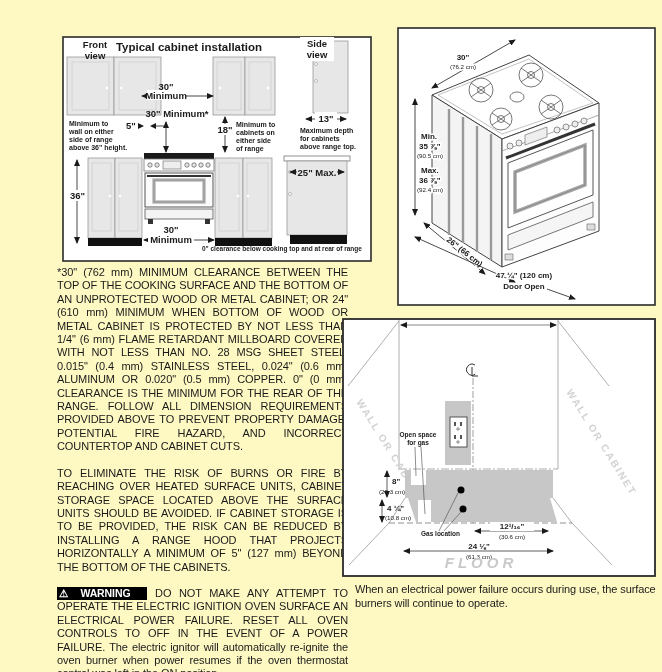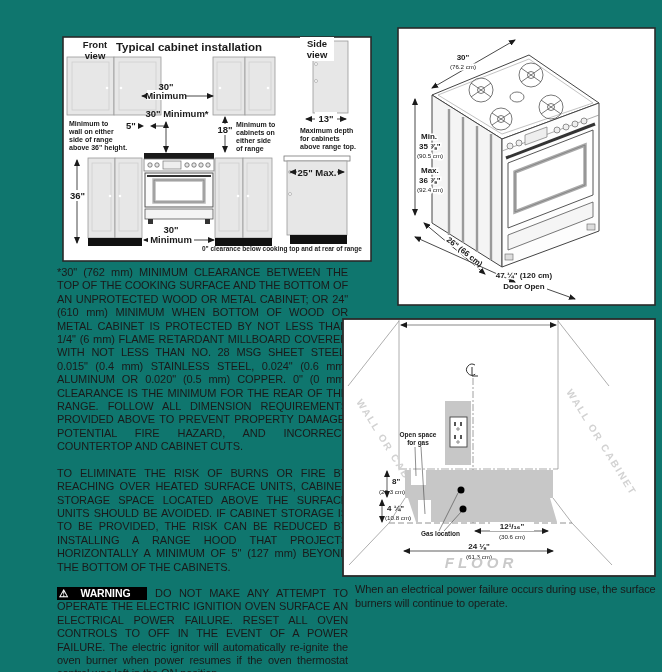--- a/index.html
+++ b/index.html
@@ -1,16 +1,16 @@
 <!DOCTYPE html>
 <html><head>
 <meta charset="utf-8">
 <style>
   html,body{margin:0;padding:0;background:#f5f5f5;}
-  .page{position:relative;width:662px;height:672px;background:#0f766e;
+  .page{position:relative;width:662px;height:672px;background:#fef9c3;
         font-family:"Liberation Sans",sans-serif;color:#1a1a1a;overflow:hidden;}
   .fig{position:absolute;}
   #fig-cabinet{left:62px;top:36px;}
   #fig-range{left:397px;top:27px;}
   #fig-gas{left:342px;top:318px;}
   .col-left{position:absolute;left:57px;top:266px;width:291px;}
   .col-left p{margin:0 0 13px 0;font-size:11px;line-height:13.4px;text-align:justify;letter-spacing:-0.1px;}
   .badge{background:#000;color:#fff;font-weight:bold;font-size:10.5px;padding:0 17px 1px 2px;}
   .text-br{position:absolute;left:355px;top:583px;width:318px;}
   .text-br p{margin:0;font-size:11px;line-height:13.6px;letter-spacing:-0.1px;}

